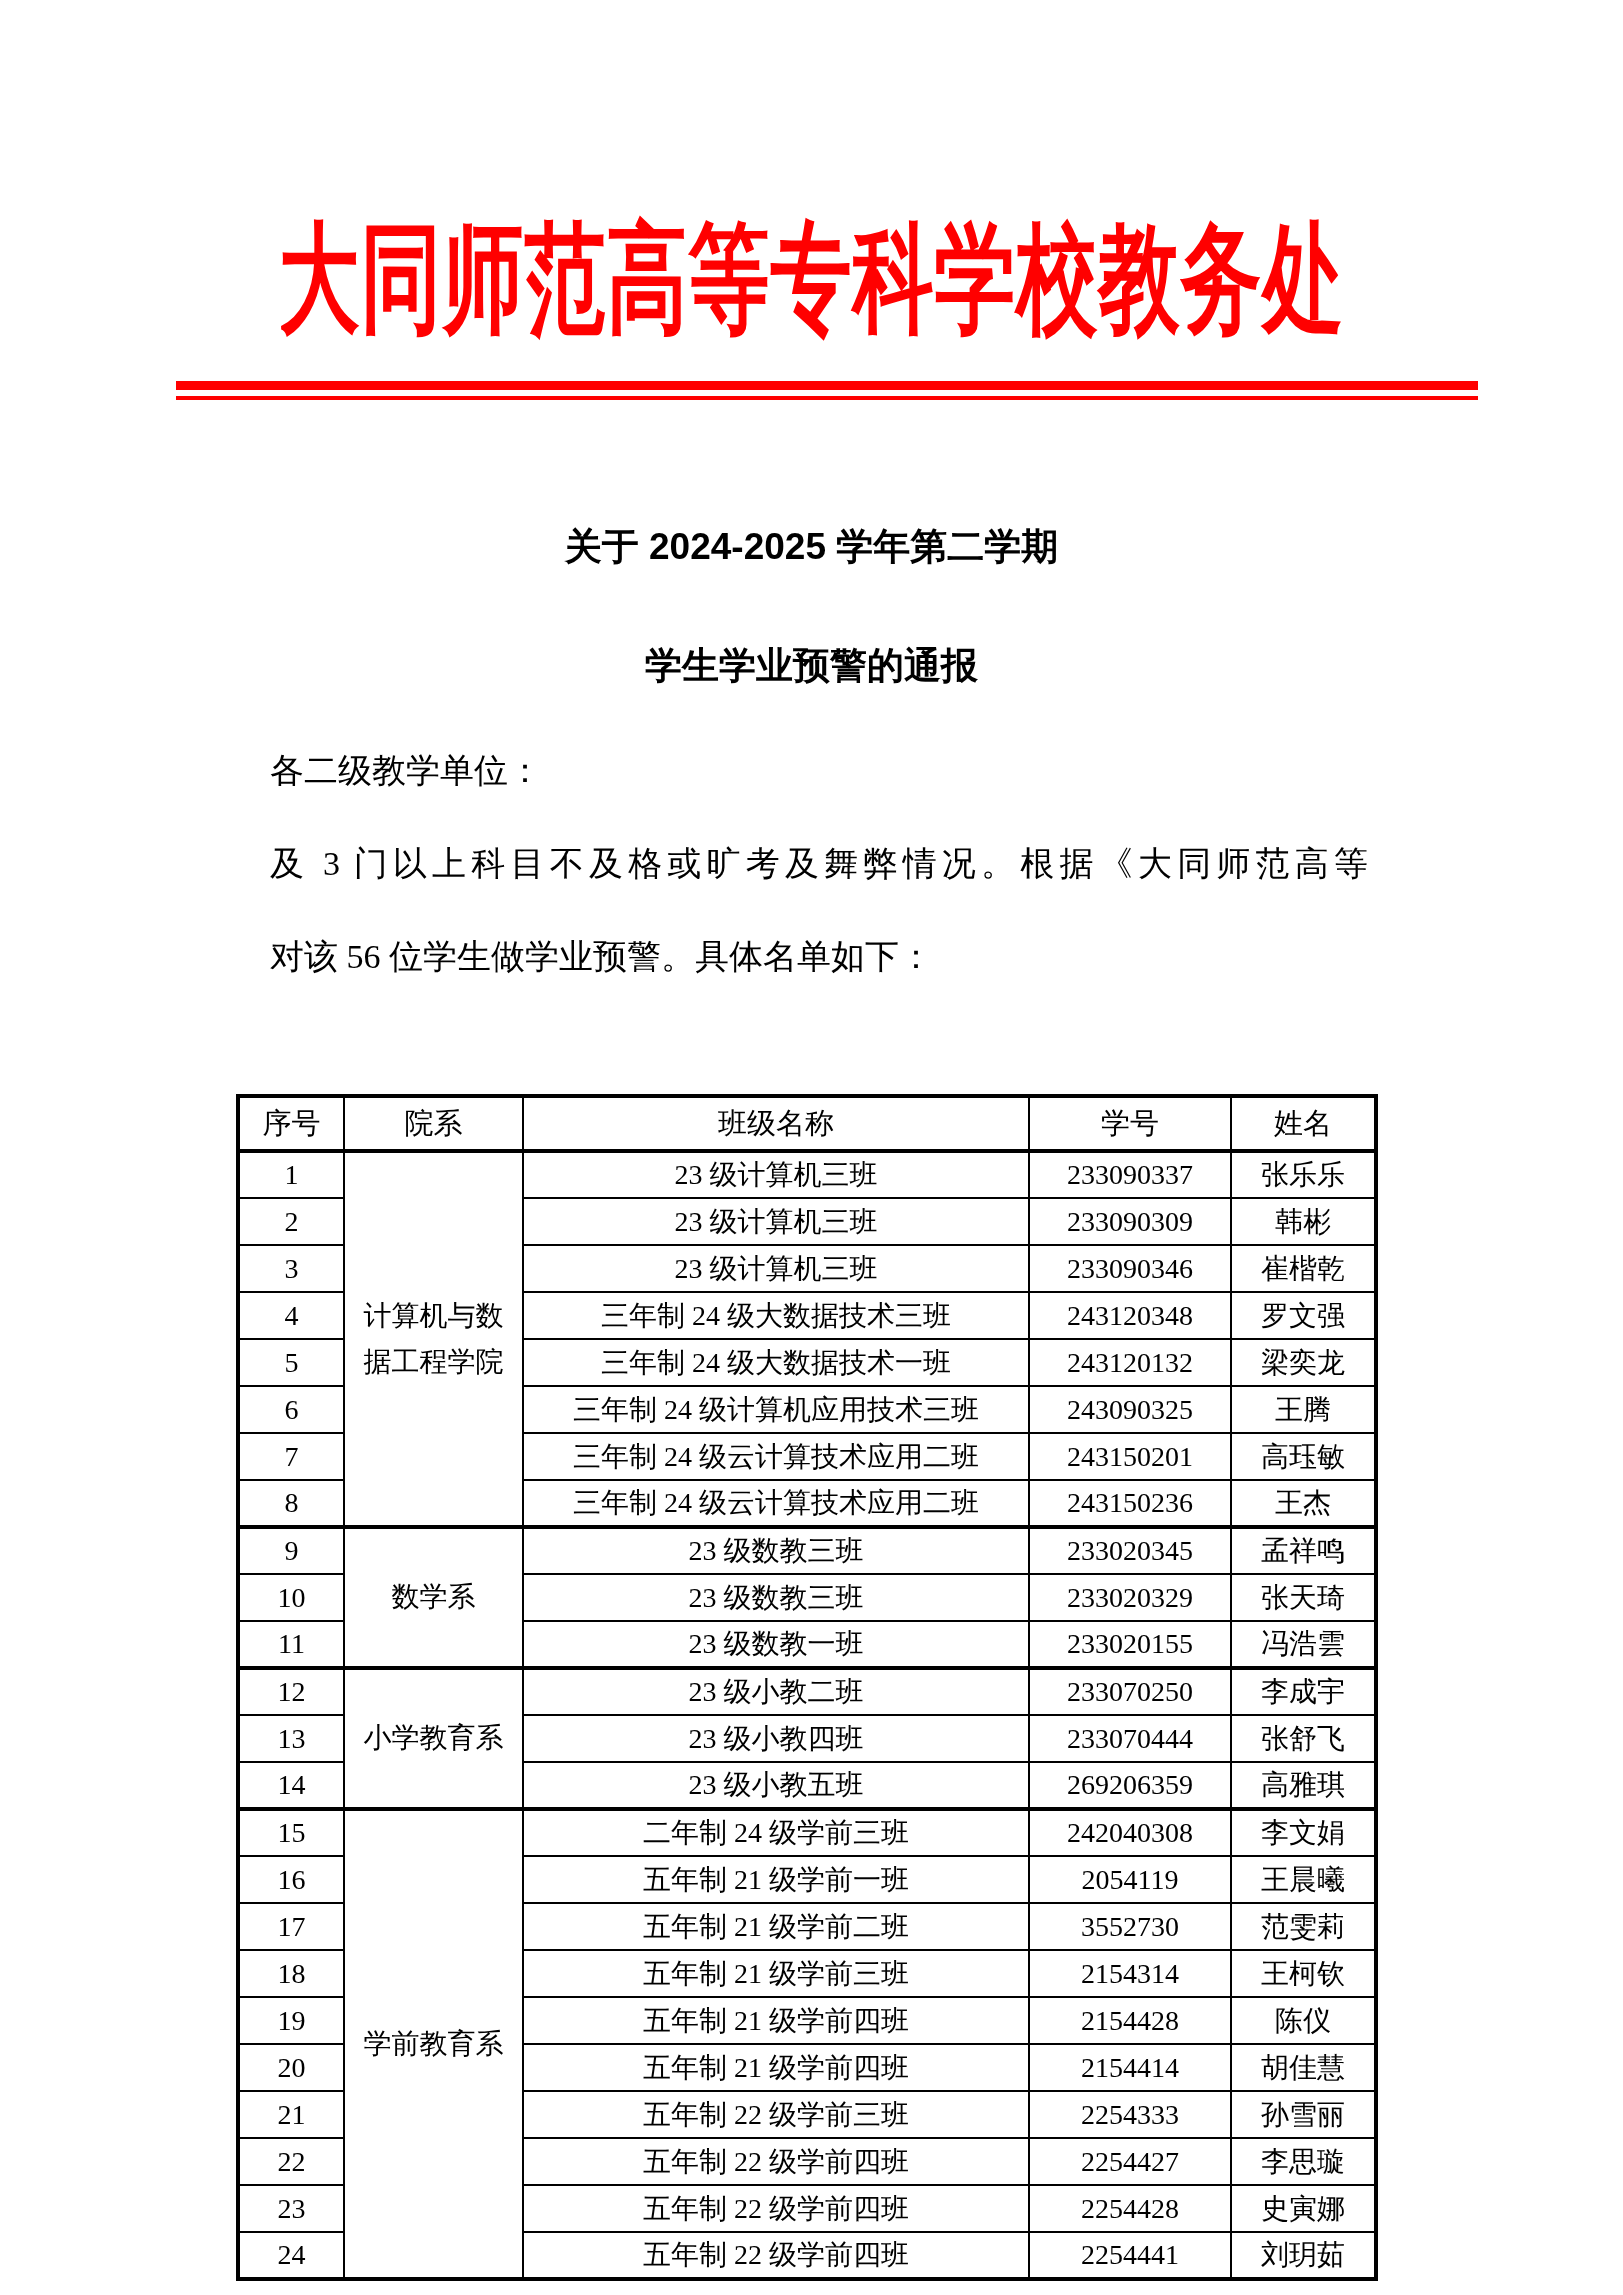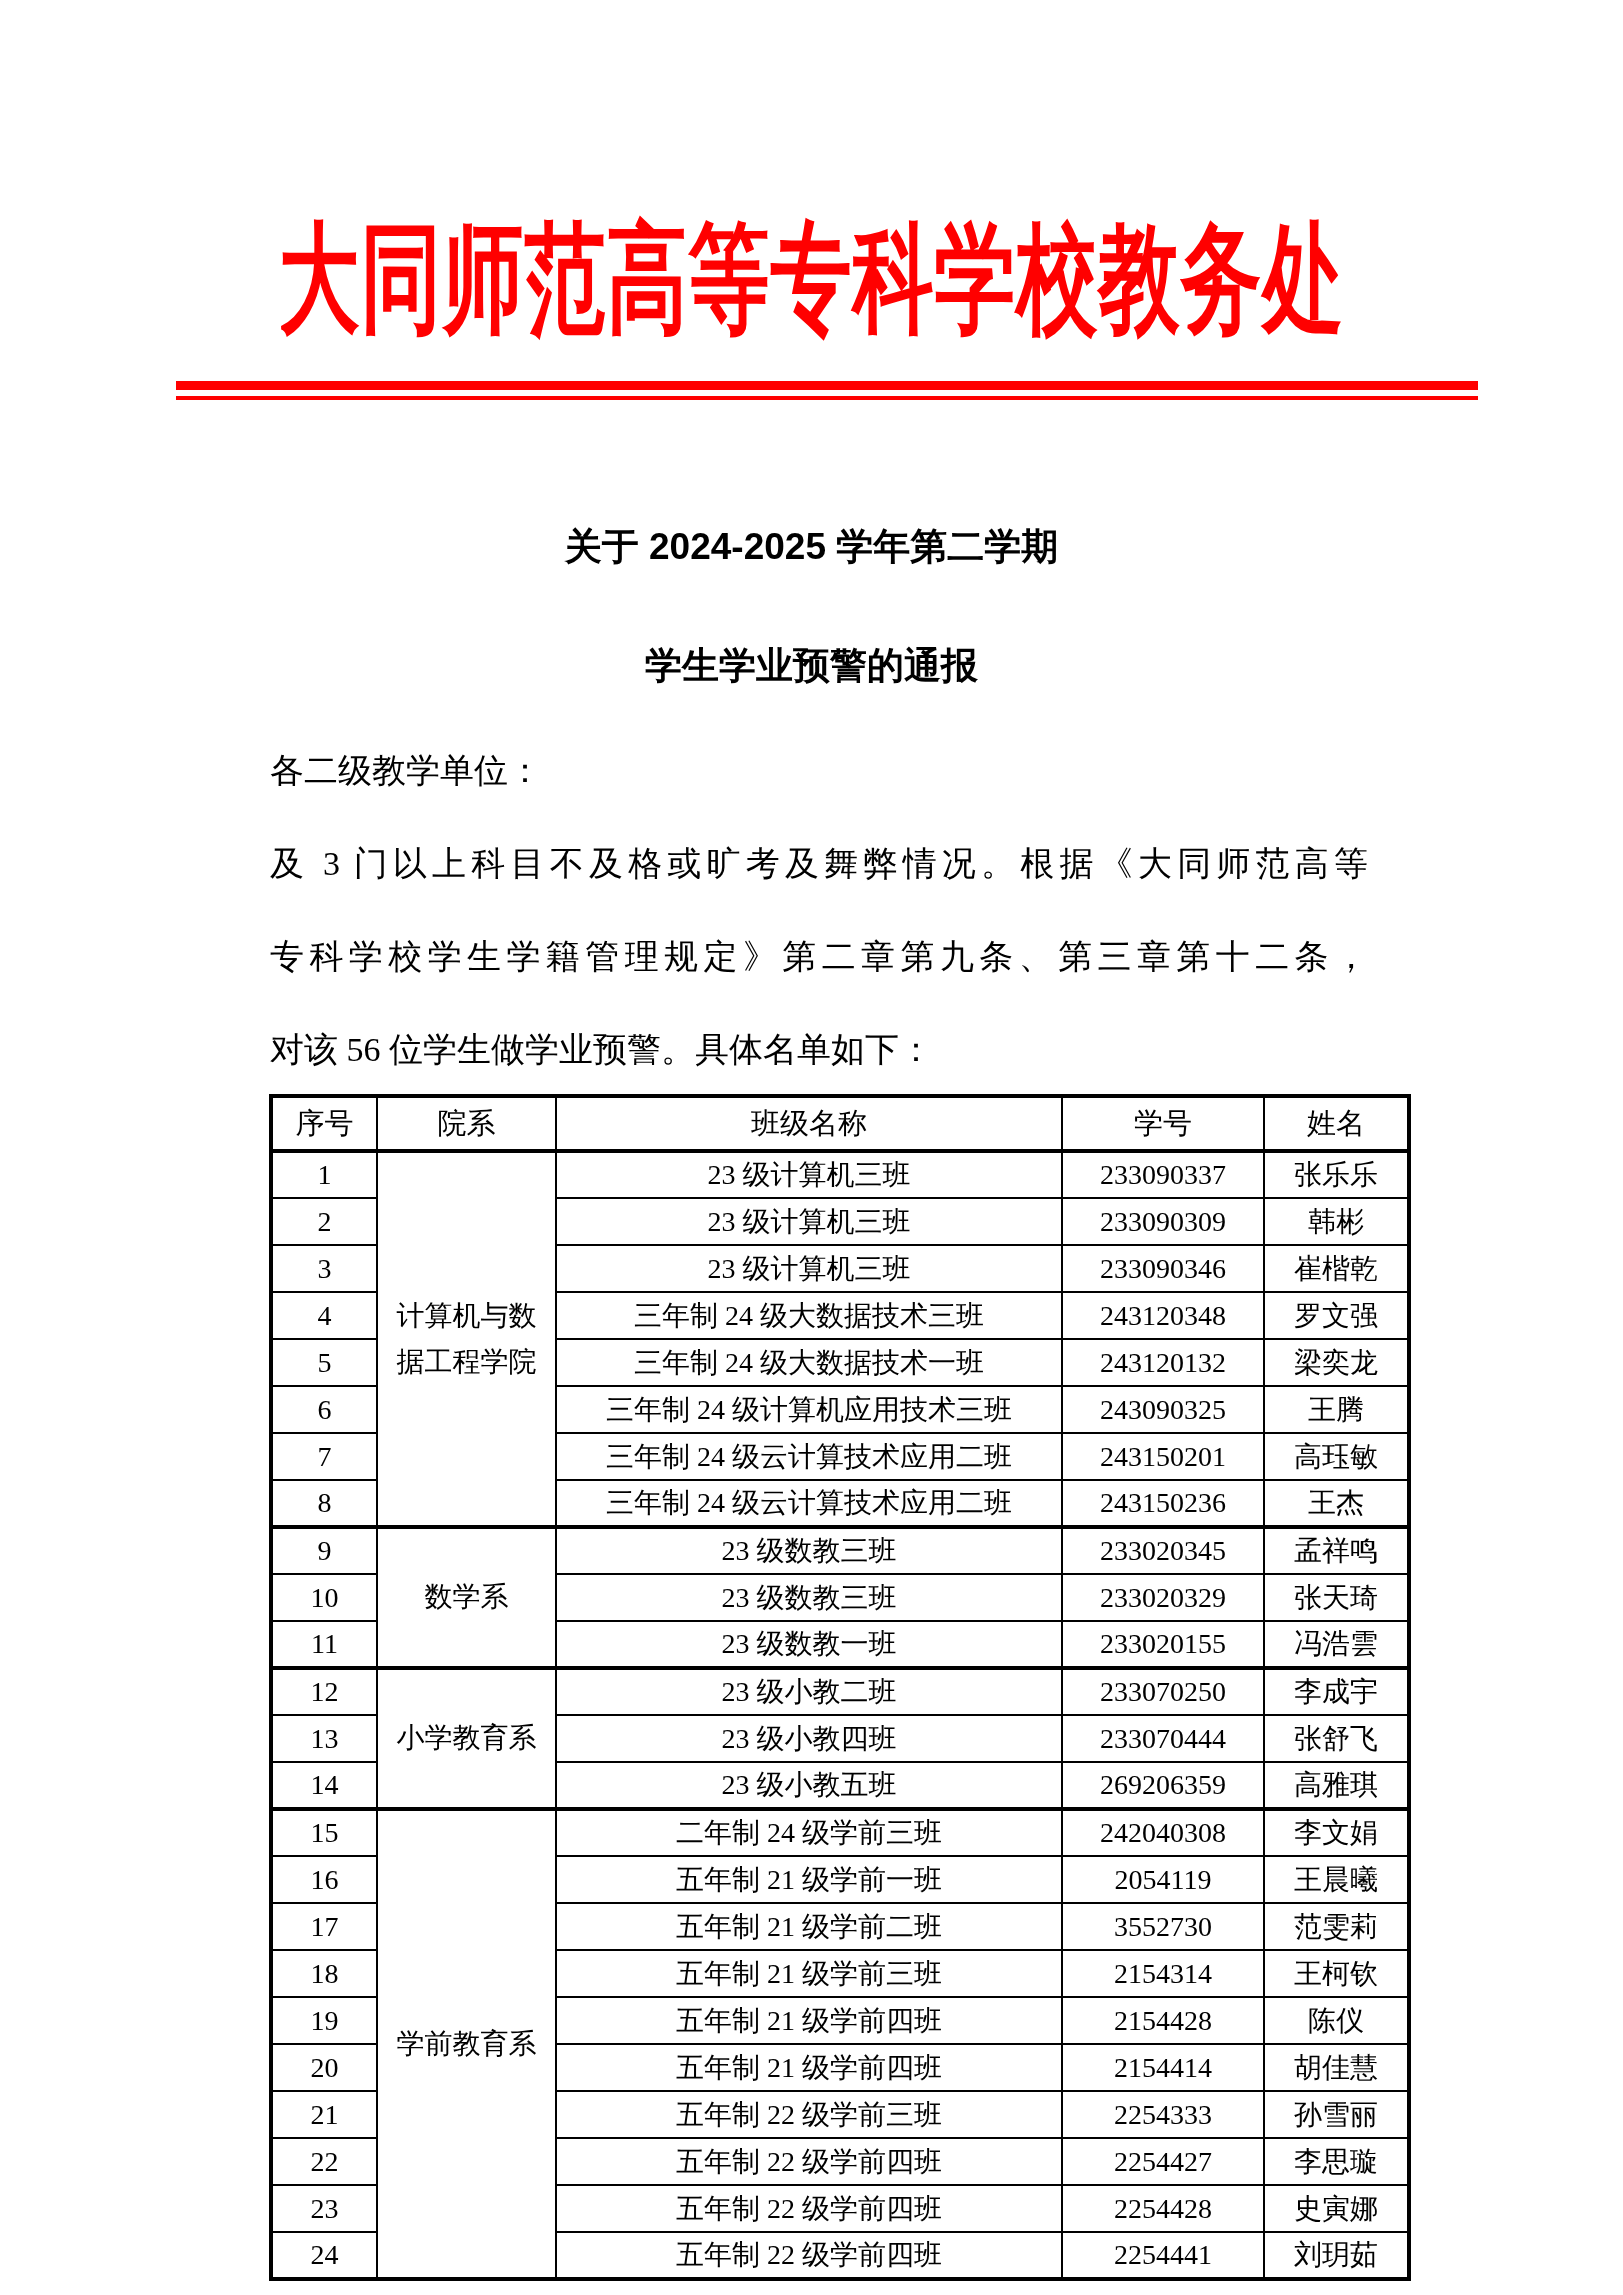--- a/index.html
+++ b/index.html
@@ -38,21 +38,21 @@
   .notice-title .t-line { line-height:119px; margin:0; white-space:nowrap; }
   .body-text {
     position:absolute; top:716px; left:254px; width:1130px;
     font-size:34px;
     line-height:77px;
   }
   .body-text .b-line { margin:16px; }
   .body-text .b-just { text-align:justify; text-align-last:justify; }
   .body-text .b-indent { padding-left:69px; }
   table.warning-table {
-    position:absolute; top:1094px; left:269px;
+    position:absolute; top:1094px; left:236px;
     width:1139px;
     border-collapse:collapse;
     table-layout:fixed;
     border:4.6px solid var(--ink);
     font-size:28px;
   }
   .warning-table th, .warning-table td {
     border:2px solid var(--ink);
     text-align:center;
     vertical-align:middle;
@@ -76,21 +76,20 @@
 <div class="redline thin"></div>
 
 <div class="notice-title">
   <p class="t-line">关于 2024-2025 学年第二学期</p>
   <p class="t-line">学生学业预警的通报</p>
 </div>
 
 <div class="body-text">
   <p class="b-line">各二级教学单位：</p>
   <p class="b-line b-just">及 3 门以上科目不及格或旷考及舞弊情况。根据《大同师范高等</p>
-  <p class="b-line b-just">专科学校学生学籍管理规定》第二章第九条、第三章第十二条，</p>
   <p class="b-line">对该 56 位学生做学业预警。具体名单如下：</p>
 </div>
 
 <table class="warning-table">
   <colgroup>
     <col style="width:106px">
     <col style="width:179px">
     <col style="width:506px">
     <col style="width:202px">
     <col style="width:145px">

